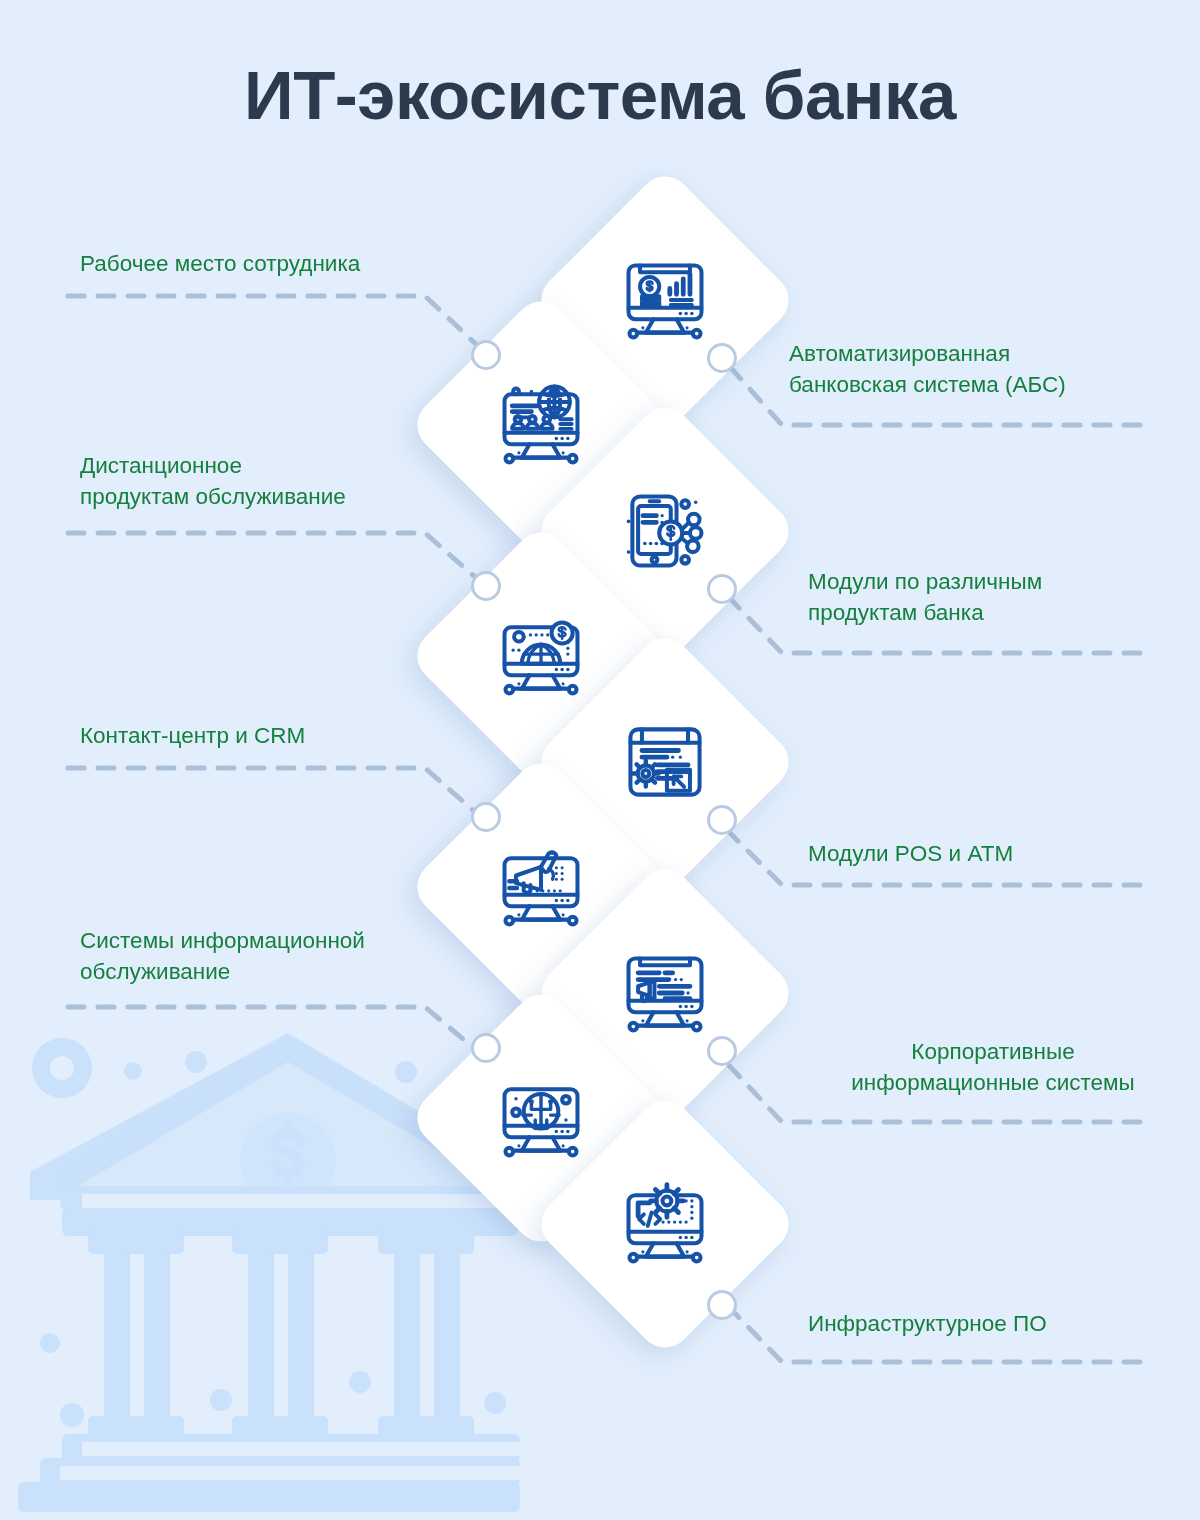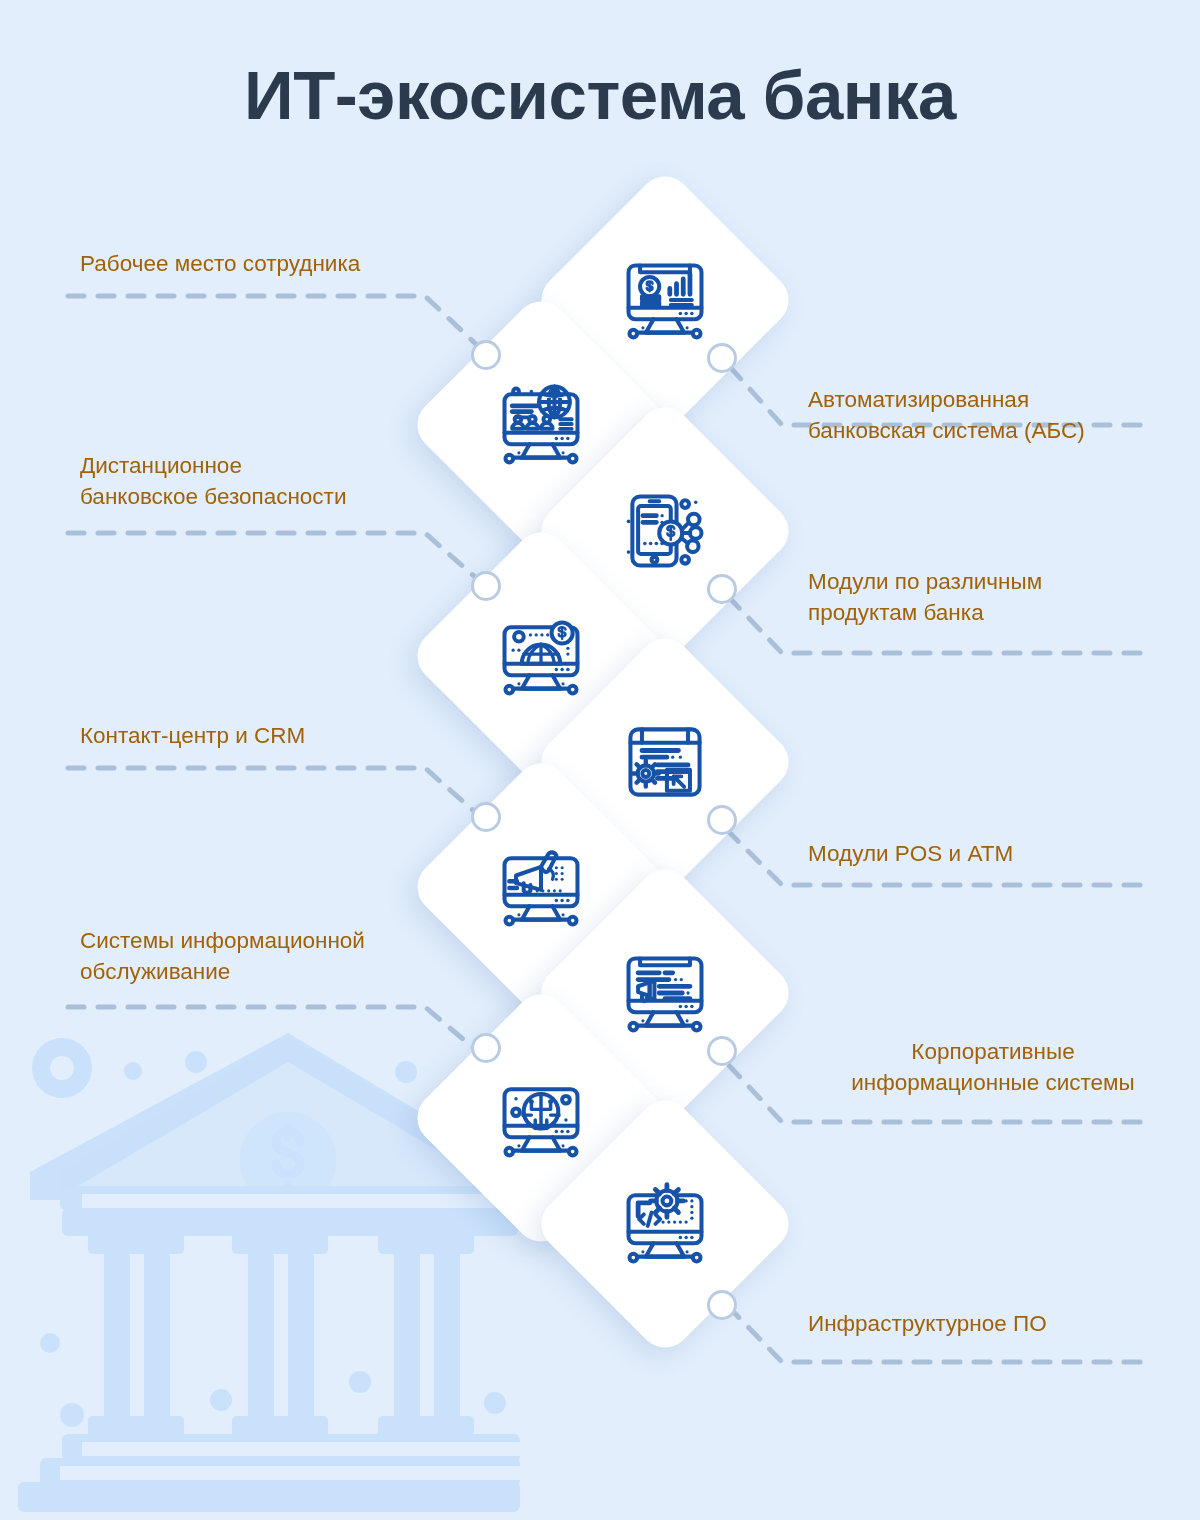--- a/index.html
+++ b/index.html
@@ -79,21 +79,21 @@
     background: #ffffff;
     border: 3px solid #b9cbe2;
     z-index: 6;
   }
 
   
   .label {
     position: absolute;
     font-size: 22.5px;
     line-height: 31px;
-    color: #a16207;
+    color: #15803d;
     z-index: 5;
     white-space: pre-line;
   }
   .label.left  { text-align: left; }
   .label.right { text-align: left; }
 
   
   #leaders {
     position: absolute;
     top: 0; left: 0;
@@ -474,24 +474,24 @@
         <circle cx="54" cy="48" r="1.7" fill="#1552a8" stroke="none"></circle>
         <circle cx="48" cy="48" r="1.7" fill="#1552a8" stroke="none"></circle>
       </svg>
     </div>
   </div>
   <div class="node-dot" style="left:707px; top:1290px;"></div>
 
 </div>
 
 <div class="label left" style="left:80px;  top:248px; width:400px;">Рабочее место сотрудника</div>
-<div class="label right" style="left:808px; top:338px; width:370px;margin-top:46px;">Автоматизированная
+<div class="label right" style="left:789px; top:338px; width:370px;">Автоматизированная
 банковская система (АБС)</div>
 <div class="label left" style="left:80px;  top:450px; width:400px;">Дистанционное
-банковское безопасности</div>
+продуктам обслуживание</div>
 <div class="label right" style="left:808px; top:566px; width:370px;">Модули по различным
 продуктам банка</div>
 <div class="label left" style="left:80px;  top:720px; width:400px;">Контакт-центр и CRM</div>
 <div class="label right" style="left:808px; top:838px; width:370px;">Модули POS и ATM</div>
 <div class="label left" style="left:80px;  top:925px; width:400px;">Системы информационной
 обслуживание</div>
 <div class="label right" style="left:808px; top:1036px; width:370px;text-align:center;">Корпоративные
 информационные системы</div>
 <div class="label right" style="left:808px; top:1308px; width:370px;">Инфраструктурное ПО</div>
 

